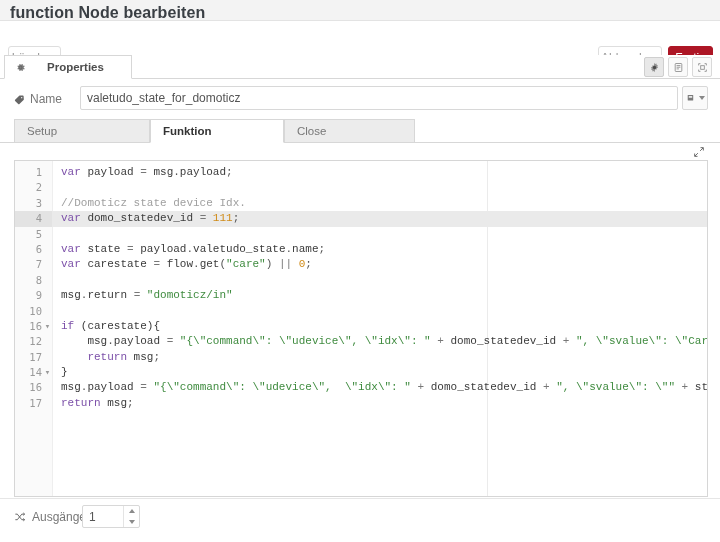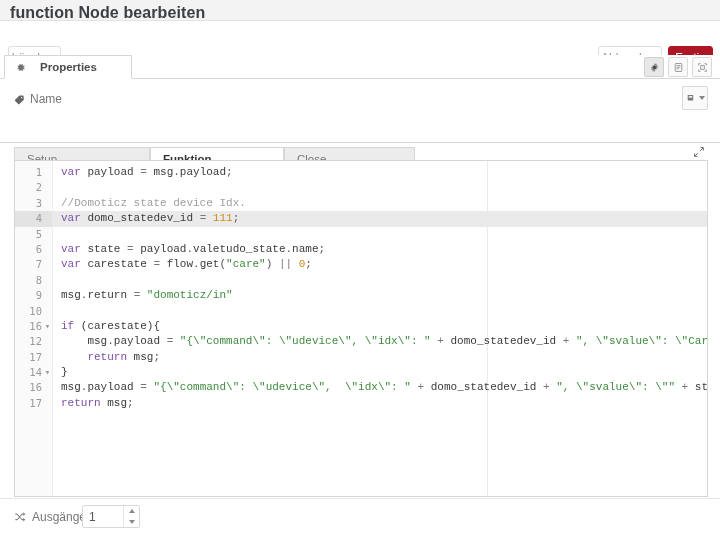--- a/index.html
+++ b/index.html
@@ -104,21 +104,21 @@
     left: 4px; top: 0px;
     width: 128px;
     height: 24px;
     background: #ffffff;
     border: 1px solid #d7d7d7;
     border-bottom: 1px solid #ffffff;
     box-sizing: border-box;
     display: flex;
     align-items: center;
     padding-left: 10px;
-    gap: 14px;
+    gap: 21px;
   }
   .props-tab-label {
     font-size: 11.5px;
     font-weight: bold;
     color: #4d4d4d;
   }
   .gear-icon {
     width: 11px; height: 11px;
     display: inline-block;
     position: relative;
@@ -212,21 +212,20 @@
     top: 0;
     height: 24px;
     box-sizing: border-box;
     border: 1px solid #d7d7d7;
     display: flex;
     align-items: center;
     justify-content: flex-start;
     padding-left: 12px;
     font-size: 11.5px;
     cursor: pointer;
-    margin-top: 28px;
   }
   .inner-tab.inactive {
     background: #ececec;
     color: #777777;
   }
   .inner-tab.active {
     background: #ffffff;
     color: #333333;
     font-weight: bold;
     border-bottom: 1px solid #ffffff;
@@ -457,20 +456,21 @@
 
   <div class="name-row">
     <div class="name-label">
       <span class="tag-icon">
         <svg viewBox="0 0 16 16" width="11" height="11" fill="currentColor">
           <path d="M1.6 8.4l6-6c.3-.3.7-.4 1.1-.4l4.2.3c.6 0 1.1.5 1.1 1.1l.3 4.2c0 .4-.1.8-.4 1.1l-6 6c-.5.5-1.3.5-1.8 0L1.6 10.2c-.5-.5-.5-1.3 0-1.8zm9.6-4.1a1 1 0 100 2 1 1 0 000-2z"></path>
         </svg>
       </span>
       <span>Name</span>
     </div>
+    <input class="name-input" type="text" value="valetudo_state_for_domoticz" style="">
     <div class="name-menu-btn">
       <svg viewBox="0 0 16 16" width="11" height="11" fill="#7a7a7a">
         <rect x="2.5" y="3" width="8" height="8" rx="0.8"></rect>
         <rect x="4" y="4.6" width="5" height="2.2" fill="#fafafa"></rect>
       </svg>
       <span class="caret-down"></span>
     </div>
   </div>
 
   <div class="inner-tabbar">

